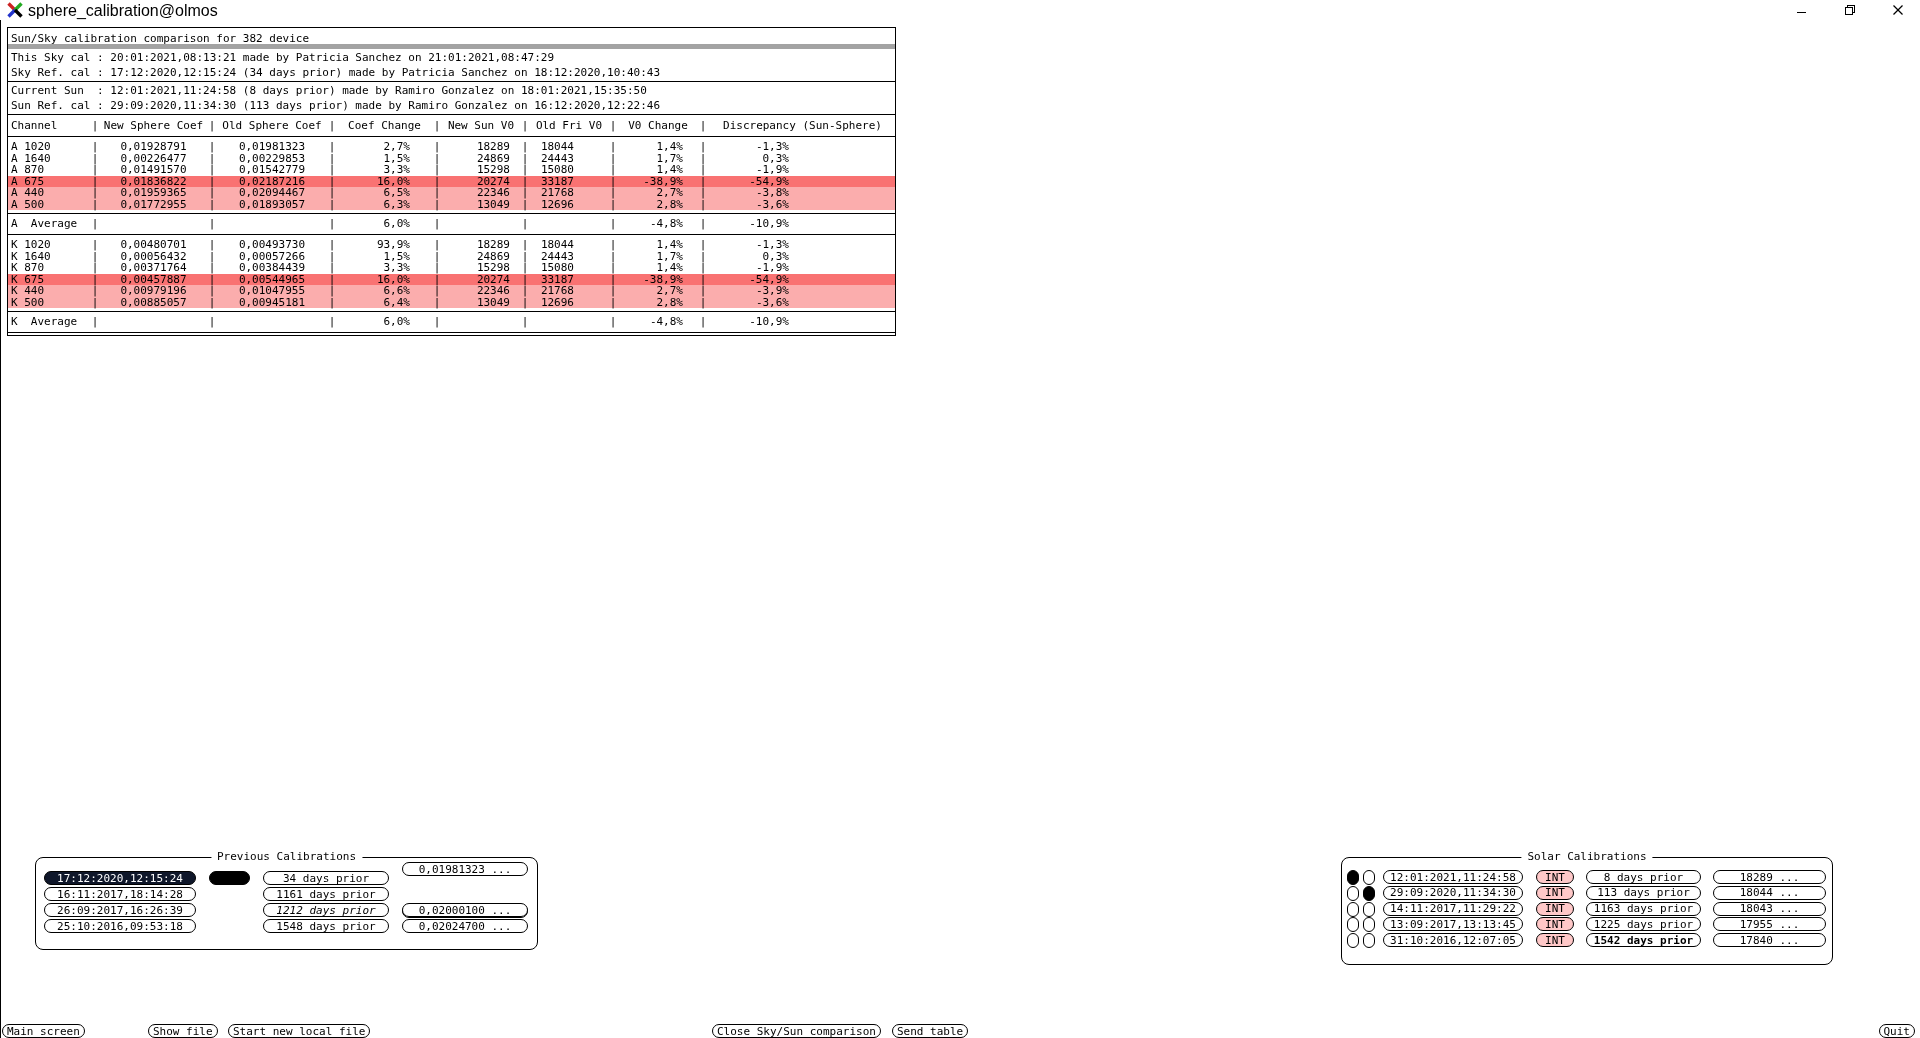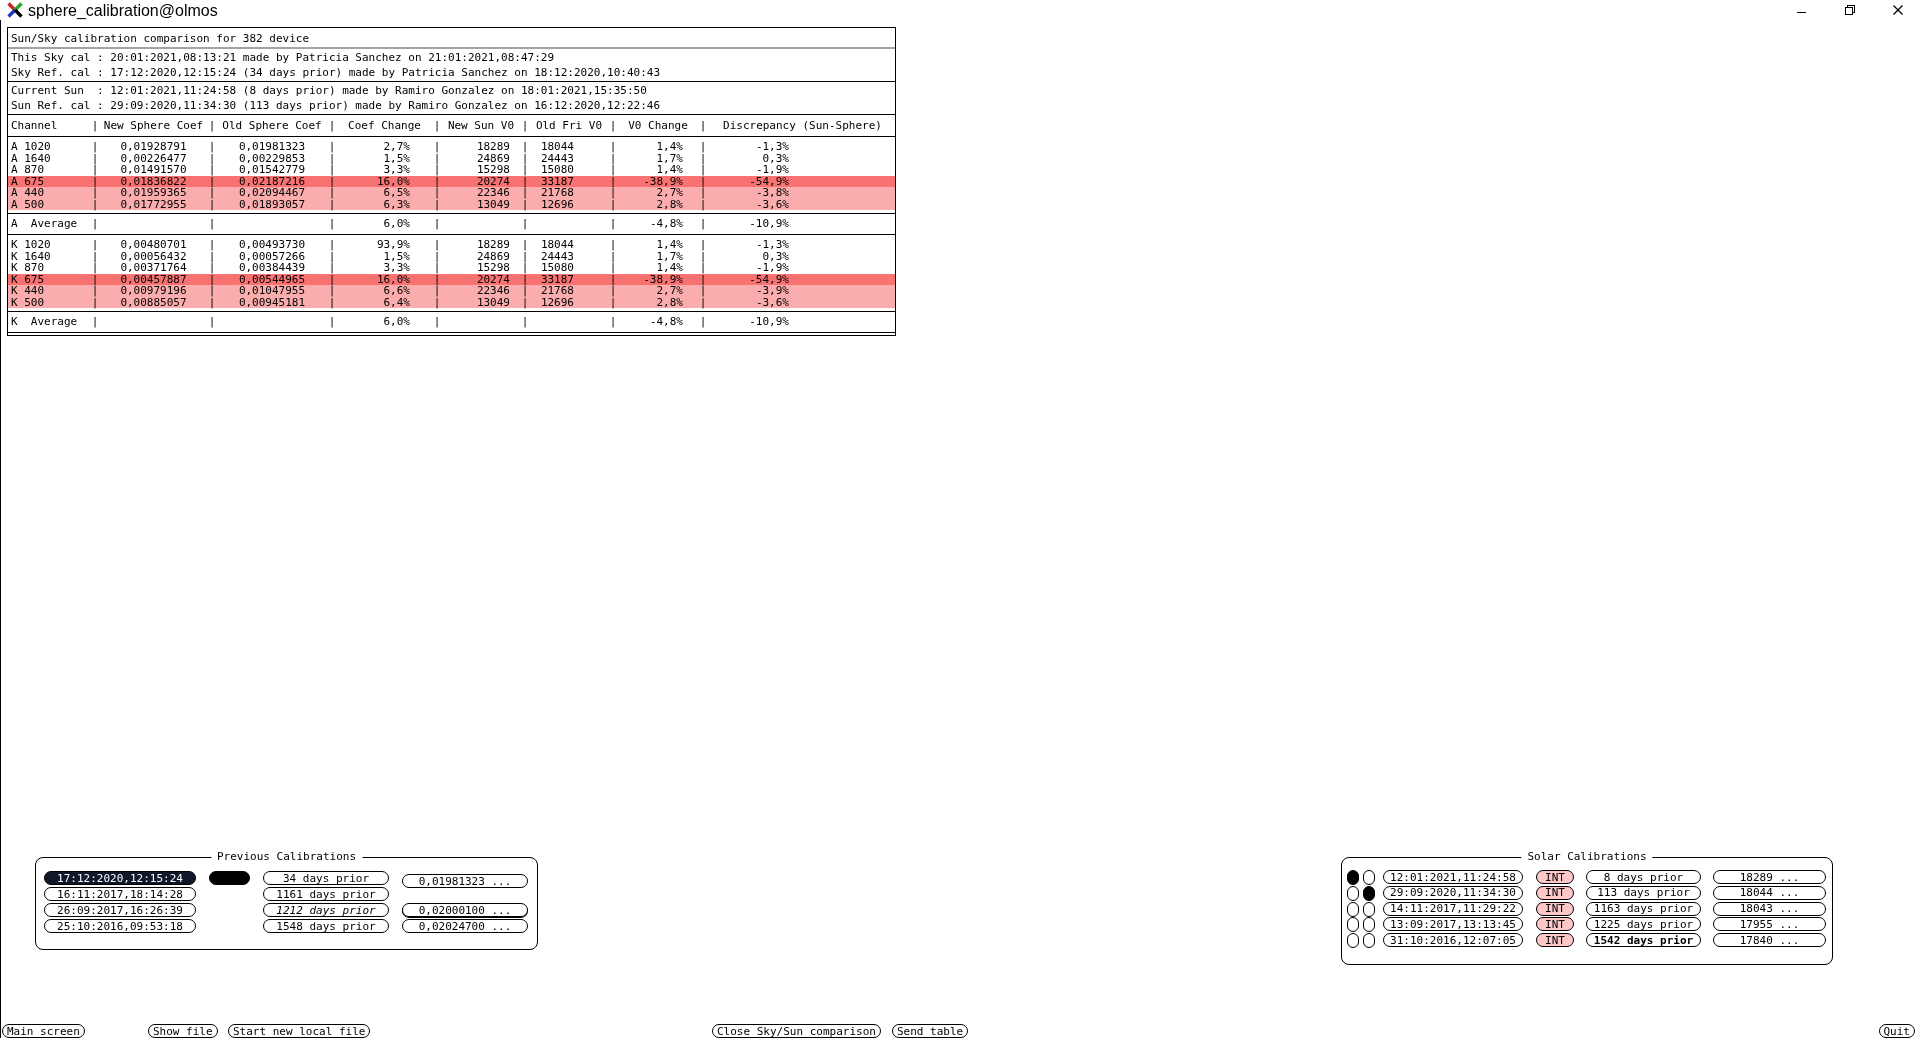--- a/index.html
+++ b/index.html
@@ -12,21 +12,21 @@
   
   .titlebar { position:absolute; left:0; top:0; width:1920px; height:20px; background:#fff; display:flex; align-items:center; }
   .app-icon { position:absolute; left:7px; top:2px; width:16px; height:16px; }
   .win-title { position:absolute; left:28px; top:2px; font-family:"Liberation Sans", sans-serif; font-size:16px; white-space:nowrap; }
   .winbtn { position:absolute; top:0; width:28px; height:20px; display:flex; align-items:center; justify-content:center; }
   .winbtn.min { left:1788px; } .winbtn.max { left:1836px; } .winbtn.cls { left:1884px; }
   .win-left-border { position:absolute; left:0; top:20px; width:1px; height:1018px; background:#000; }
 
   
   .rtable { position:absolute; left:7px; top:27px; width:889px; height:309px; border:1px solid #000; background:#fff; }
-  .t-title { height:21px; border-bottom:2px solid #a3a3a3; padding:4px 0 0 3px; white-space:pre; }
+  .t-title { height:21px; border-bottom:5px solid #a3a3a3; padding:4px 0 0 3px; white-space:pre; }
   .t-info  { height:33px; border-bottom:1px solid #000; padding:2px 0 0 3px; }
   .t-info div { line-height:14.5px; white-space:pre; }
   .t-header { height:22px; border-bottom:1px solid #000; }
   .t-header .trow { height:22px; align-items:center; }
   .trow {
     display:grid; height:11.5px; line-height:11.5px; align-items:center;
     grid-template-columns:80px 14px 103px 14px 106px 14px 91px 14px 74px 14px 74px 14px 76px 14px 1fr;
   }
   .trow .b { text-align:center; }
   .trow .c { white-space:pre; overflow:hidden; }
@@ -379,21 +379,21 @@
       </div>
     </div>
 </div>
 
 <div class="panel prev">
   <span class="legend">Previous Calibrations</span>
   <div>
       <div class="pbtn sel" style="left: 8px; top: 13px; width: 152px;">17:12:2020,12:15:24</div>
       <div class="pbtn pill" style="left: 173px; top: 13px; width: 41px;"></div>
       <div class="pbtn" style="left: 227px; top: 13px; width: 126px;">34 days prior</div>
-      <div class="pbtn" style="left: 366px; top: 16px; width: 126px;">0,01981323 ...</div>
+      <div class="pbtn" style="left: 366px; top: 4px; width: 126px;">0,01981323 ...</div>
       <div class="pbtn" style="left: 8px; top: 29px; width: 152px;">16:11:2017,18:14:28</div>
       <div class="pbtn" style="left: 227px; top: 29px; width: 126px;">1161 days prior</div>
       <div class="pbtn" style="left: 366px; top: 29px; width: 126px; margin-top: 17px;">0,02008200 ...</div>
       <div class="pbtn" style="left: 8px; top: 45px; width: 152px;">26:09:2017,16:26:39</div>
       <div class="pbtn" style="left: 227px; top: 45px; width: 126px; font-style: italic;">1212 days prior</div>
       <div class="pbtn" style="left: 366px; top: 45px; width: 126px;">0,02000100 ...</div>
       <div class="pbtn" style="left: 8px; top: 61px; width: 152px;">25:10:2016,09:53:18</div>
       <div class="pbtn" style="left: 227px; top: 61px; width: 126px;">1548 days prior</div>
       <div class="pbtn" style="left: 366px; top: 61px; width: 126px;">0,02024700 ...</div>
     </div>

